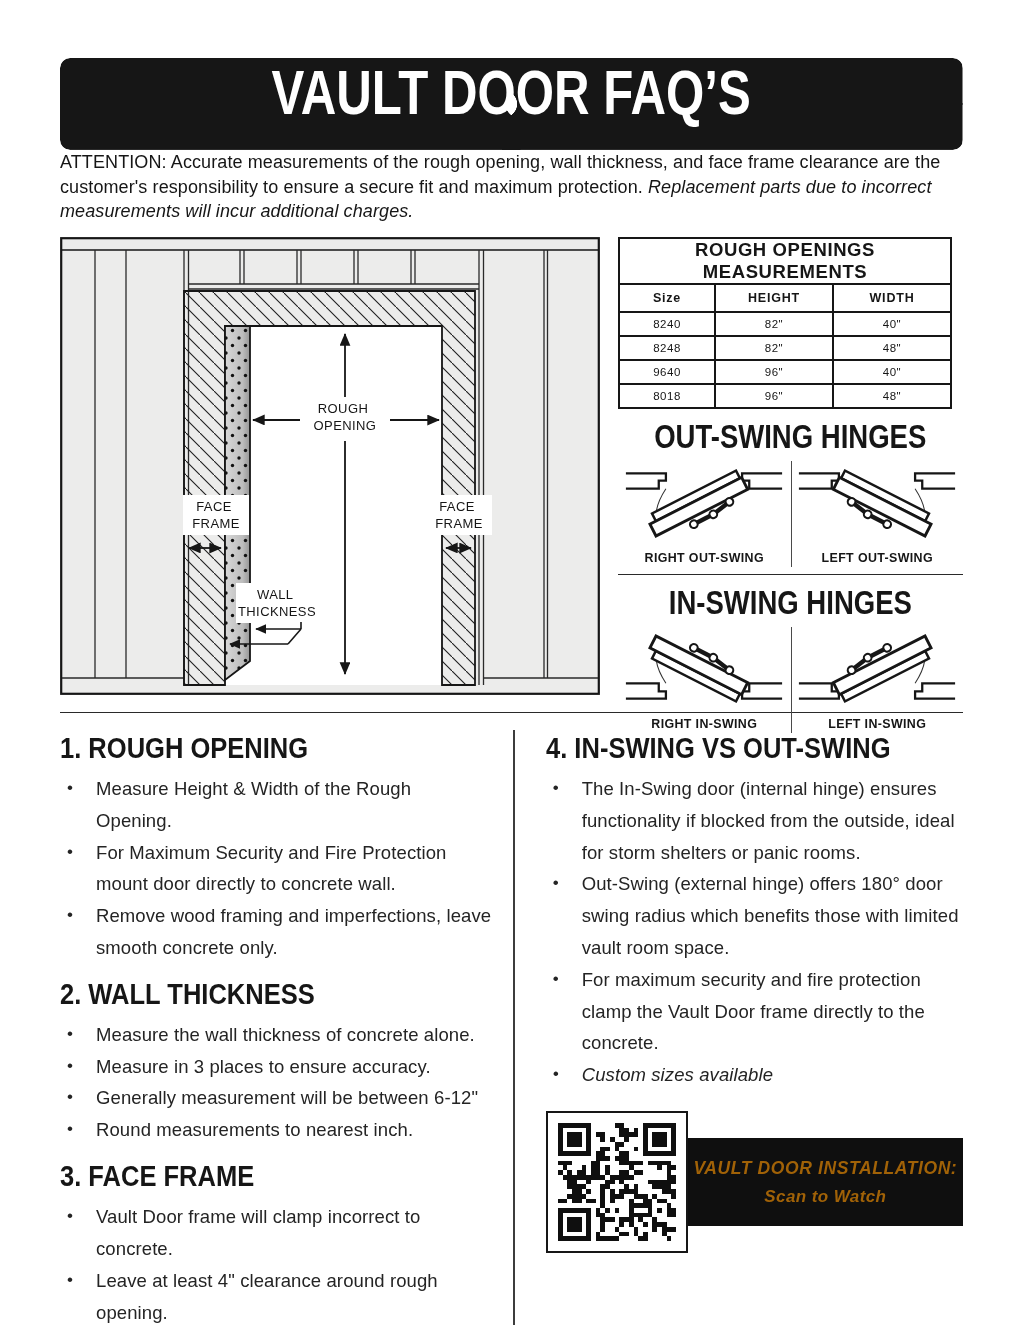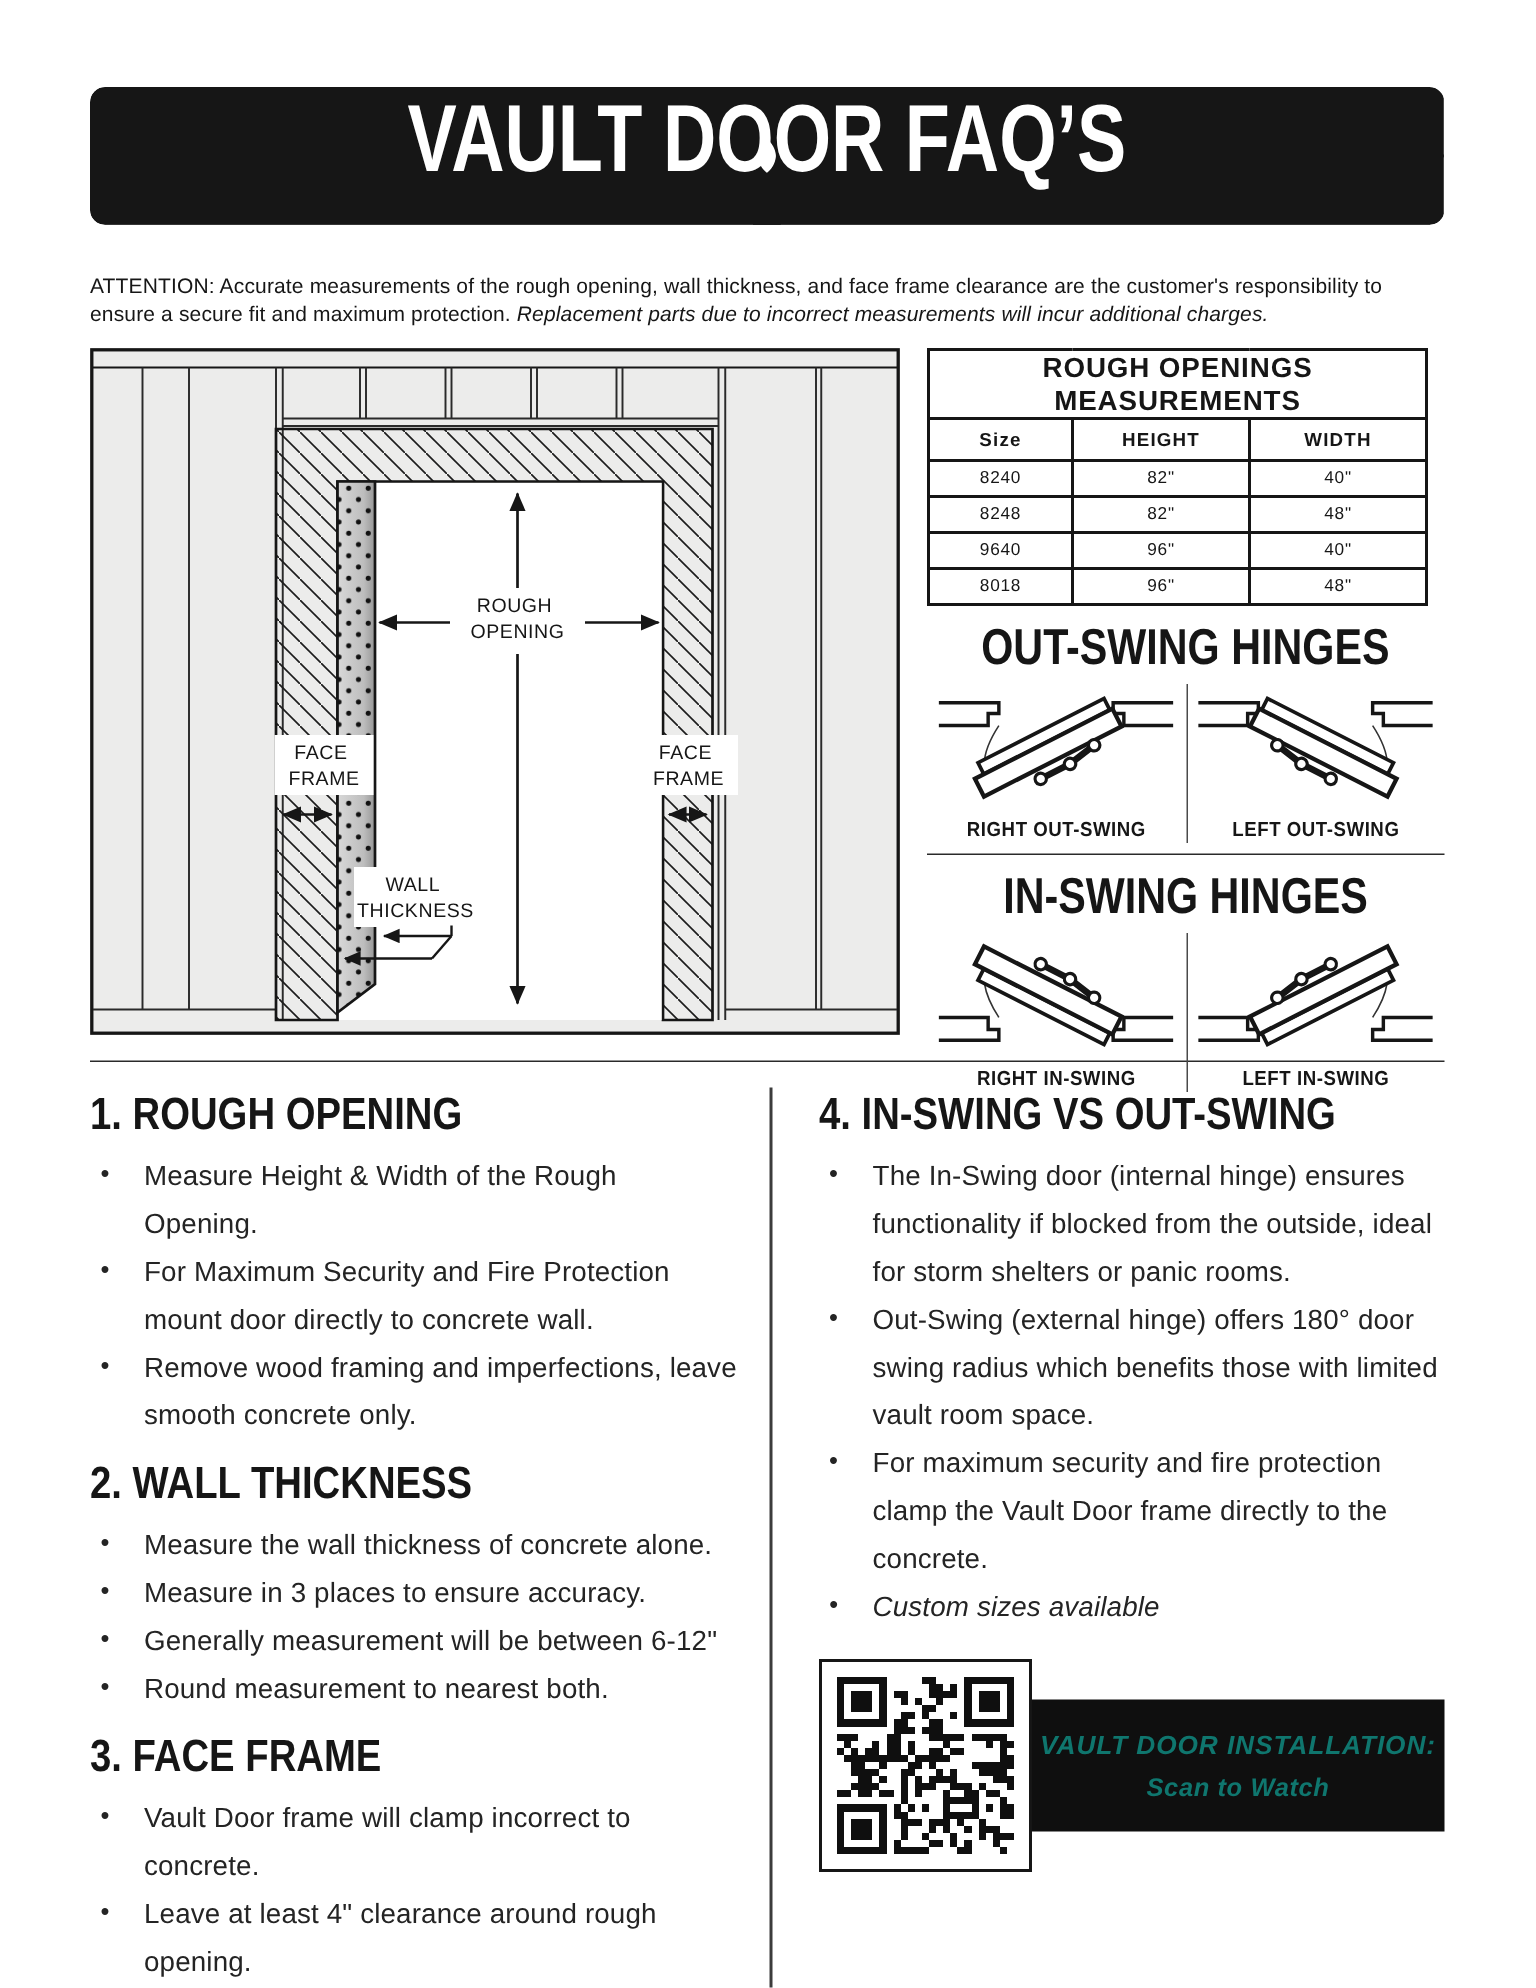--- a/index.html
+++ b/index.html
@@ -35,21 +35,21 @@
       radial-gradient(circle 15px at 0 0,transparent 15px,#000 15.6px) bottom right;
     mask-size:51% 51%;mask-repeat:no-repeat;
     display:flex;align-items:flex-start;justify-content:center;
   }
   .plaque-title{
     color:#fff;font-size:60px;font-weight:bold;letter-spacing:0;
     transform:scale(.82,1.06);transform-origin:center;white-space:nowrap;
   }
 
   
-  .attention{margin-top:31px;font-size:14px;line-height:1.37;letter-spacing:.1px;}
+  .attention{margin-top:0;font-size:18px;line-height:1.37;letter-spacing:.1px;}
   .attention .it{font-style:italic;}
 
   
   .mid{display:flex;margin-top:13px;height:458px;}
   .diagram-wrap{width:541px;flex:none;}
   .right-panel{flex:1;margin-left:17px;display:flex;flex-direction:column;}
 
   
   table.ro{border-collapse:collapse;width:334px;table-layout:fixed;}
   table.ro th,table.ro td{border:2px solid var(--ink);text-align:center;vertical-align:middle;}
@@ -95,21 +95,21 @@
   ul.bullets li .dot{position:absolute;left:7px;top:0;font-size:17px;}
   ul.bullets li.italic{font-style:italic;}
 
   
   .qr-row{display:flex;align-items:center;margin-top:20px;}
   .qr-box{
     width:142px;height:142px;border:2.5px solid var(--ink);background:#fff;
     flex:none;display:flex;align-items:center;justify-content:center;
   }
   .install-banner{
-    background:#0f0f0f;color:#0f766e;flex:1;height:88px;margin-left:0;
+    background:#0f0f0f;color:#a16207;flex:1;height:88px;margin-left:0;
     display:flex;flex-direction:column;align-items:center;justify-content:center;
     font-weight:bold;font-style:italic;
   }
   .install-banner .l1{font-size:17.5px;letter-spacing:.6px;}
   .install-banner .l2{font-size:17px;margin-top:8px;letter-spacing:.4px;}
 
   
   .dg-label{font-size:13px;fill:var(--ink);letter-spacing:.4px;}
   .dg-line{stroke:var(--ink);}
 </style>
@@ -332,21 +332,21 @@
         <ul class="bullets">
           <li><span class="dot">•</span><span>Measure Height &amp; Width of the Rough Opening.</span></li>
           <li><span class="dot">•</span><span>For Maximum Security and Fire Protection mount door directly to concrete wall.</span></li>
           <li><span class="dot">•</span><span>Remove wood framing and imperfections, leave smooth concrete only.</span></li>
         </ul>
         <div class="sec-heading"><span>2. WALL THICKNESS</span></div>
         <ul class="bullets">
           <li><span class="dot">•</span><span>Measure the wall thickness of concrete alone.</span></li>
           <li><span class="dot">•</span><span>Measure in 3 places to ensure accuracy.</span></li>
           <li><span class="dot">•</span><span>Generally measurement will be between 6-12"</span></li>
-          <li><span class="dot">•</span><span>Round measurement to nearest both.</span></li>
+          <li><span class="dot">•</span><span>Round measurements to nearest inch.</span></li>
         </ul>
         <div class="sec-heading"><span>3. FACE FRAME</span></div>
         <ul class="bullets">
           <li><span class="dot">•</span><span>Vault Door frame will clamp incorrect to concrete.</span></li>
           <li><span class="dot">•</span><span>Leave at least 4" clearance around rough opening.</span></li>
           <li><span class="dot">•</span><span>Clear both sides of rough opening, inside and out.</span></li>
         </ul>
       </div>
     <div class="col-divider"></div>
     <div class="col-right">

